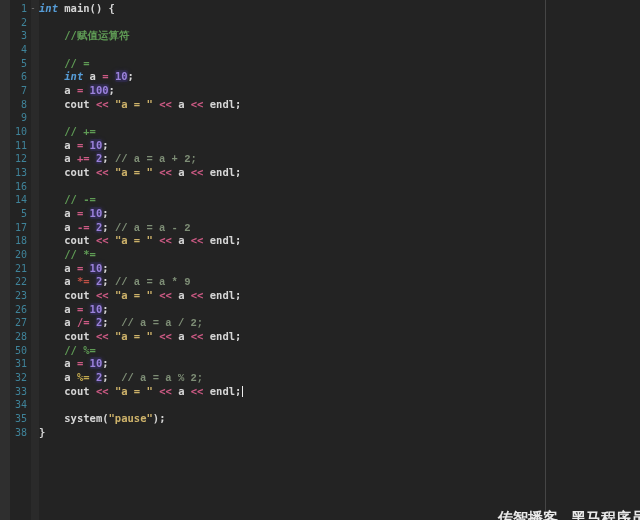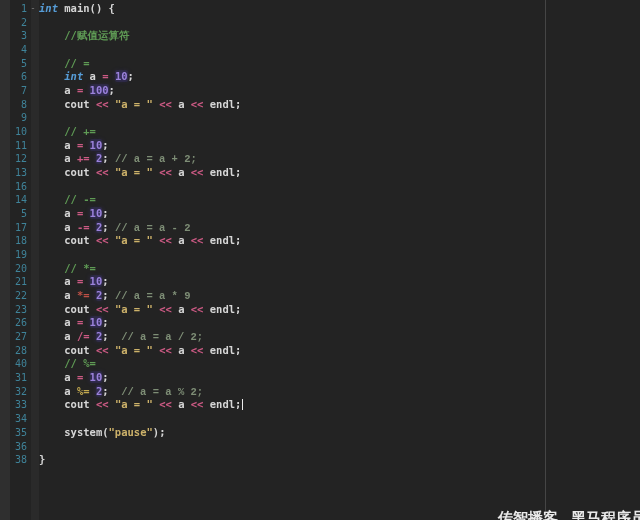--- a/index.html
+++ b/index.html
@@ -48,35 +48,33 @@
       <div class="line"><span class="ln">9</span><span class="fold"></span><span class="code"></span></div>
       <div class="line"><span class="ln">10</span><span class="fold"></span><span class="code"><span class="tk-pl">    </span><span class="tk-com">// +=</span></span></div>
       <div class="line"><span class="ln">11</span><span class="fold"></span><span class="code"><span class="tk-pl">    a </span><span class="tk-op">=</span><span class="tk-pl"> </span><span class="tk-num">10</span><span class="tk-pl">;</span></span></div>
       <div class="line"><span class="ln">12</span><span class="fold"></span><span class="code"><span class="tk-pl">    a </span><span class="tk-op">+=</span><span class="tk-pl"> </span><span class="tk-num">2</span><span class="tk-pl">; </span><span class="tk-comi">// a = a + 2;</span></span></div>
       <div class="line"><span class="ln">13</span><span class="fold"></span><span class="code"><span class="tk-pl">    cout </span><span class="tk-op">&lt;&lt;</span><span class="tk-pl"> </span><span class="tk-str">"a = "</span><span class="tk-pl"> </span><span class="tk-op">&lt;&lt;</span><span class="tk-pl"> a </span><span class="tk-op">&lt;&lt;</span><span class="tk-pl"> endl;</span></span></div>
       <div class="line"><span class="ln">16</span><span class="fold"></span><span class="code"></span></div>
       <div class="line"><span class="ln">14</span><span class="fold"></span><span class="code"><span class="tk-pl">    </span><span class="tk-com">// -=</span></span></div>
       <div class="line"><span class="ln">5</span><span class="fold"></span><span class="code"><span class="tk-pl">    a </span><span class="tk-op">=</span><span class="tk-pl"> </span><span class="tk-num">10</span><span class="tk-pl">;</span></span></div>
       <div class="line"><span class="ln">17</span><span class="fold"></span><span class="code"><span class="tk-pl">    a </span><span class="tk-op">-=</span><span class="tk-pl"> </span><span class="tk-num">2</span><span class="tk-pl">; </span><span class="tk-comi">// a = a - 2</span></span></div>
       <div class="line"><span class="ln">18</span><span class="fold"></span><span class="code"><span class="tk-pl">    cout </span><span class="tk-op">&lt;&lt;</span><span class="tk-pl"> </span><span class="tk-str">"a = "</span><span class="tk-pl"> </span><span class="tk-op">&lt;&lt;</span><span class="tk-pl"> a </span><span class="tk-op">&lt;&lt;</span><span class="tk-pl"> endl;</span></span></div>
-      <div class="line"><span class="ln">19</span><span class="fold"></span><span class="code"></span></div>
       <div class="line"><span class="ln">20</span><span class="fold"></span><span class="code"><span class="tk-pl">    </span><span class="tk-com">// *=</span></span></div>
       <div class="line"><span class="ln">21</span><span class="fold"></span><span class="code"><span class="tk-pl">    a </span><span class="tk-op">=</span><span class="tk-pl"> </span><span class="tk-num">10</span><span class="tk-pl">;</span></span></div>
       <div class="line"><span class="ln">22</span><span class="fold"></span><span class="code"><span class="tk-pl">    a </span><span class="tk-opstar">*=</span><span class="tk-pl"> </span><span class="tk-num">2</span><span class="tk-pl">; </span><span class="tk-comi">// a = a * 9</span></span></div>
       <div class="line"><span class="ln">23</span><span class="fold"></span><span class="code"><span class="tk-pl">    cout </span><span class="tk-op">&lt;&lt;</span><span class="tk-pl"> </span><span class="tk-str">"a = "</span><span class="tk-pl"> </span><span class="tk-op">&lt;&lt;</span><span class="tk-pl"> a </span><span class="tk-op">&lt;&lt;</span><span class="tk-pl"> endl;</span></span></div>
       <div class="line"><span class="ln">26</span><span class="fold"></span><span class="code"><span class="tk-pl">    a </span><span class="tk-op">=</span><span class="tk-pl"> </span><span class="tk-num">10</span><span class="tk-pl">;</span></span></div>
       <div class="line"><span class="ln">27</span><span class="fold"></span><span class="code"><span class="tk-pl">    a </span><span class="tk-op">/=</span><span class="tk-pl"> </span><span class="tk-num">2</span><span class="tk-pl">;  </span><span class="tk-comi">// a = a / 2;</span></span></div>
       <div class="line"><span class="ln">28</span><span class="fold"></span><span class="code"><span class="tk-pl">    cout </span><span class="tk-op">&lt;&lt;</span><span class="tk-pl"> </span><span class="tk-str">"a = "</span><span class="tk-pl"> </span><span class="tk-op">&lt;&lt;</span><span class="tk-pl"> a </span><span class="tk-op">&lt;&lt;</span><span class="tk-pl"> endl;</span></span></div>
-      <div class="line"><span class="ln">40</span><span class="fold"></span><span class="code"><span class="tk-pl">    </span><span class="tk-com">// %=</span></span></div>
+      <div class="line"><span class="ln">50</span><span class="fold"></span><span class="code"><span class="tk-pl">    </span><span class="tk-com">// %=</span></span></div>
       <div class="line"><span class="ln">31</span><span class="fold"></span><span class="code"><span class="tk-pl">    a </span><span class="tk-op">=</span><span class="tk-pl"> </span><span class="tk-num">10</span><span class="tk-pl">;</span></span></div>
       <div class="line"><span class="ln">32</span><span class="fold"></span><span class="code"><span class="tk-pl">    a </span><span class="tk-opmod">%=</span><span class="tk-pl"> </span><span class="tk-num">2</span><span class="tk-pl">;  </span><span class="tk-comi">// a = a % 2;</span></span></div>
       <div class="line"><span class="ln">33</span><span class="fold"></span><span class="code"><span class="tk-pl">    cout </span><span class="tk-op">&lt;&lt;</span><span class="tk-pl"> </span><span class="tk-str">"a = "</span><span class="tk-pl"> </span><span class="tk-op">&lt;&lt;</span><span class="tk-pl"> a </span><span class="tk-op">&lt;&lt;</span><span class="tk-pl"> endl;</span><span class="caret"></span></span></div>
       <div class="line"><span class="ln">34</span><span class="fold"></span><span class="code"></span></div>
       <div class="line"><span class="ln">35</span><span class="fold"></span><span class="code"><span class="tk-pl">    system(</span><span class="tk-str">"pause"</span><span class="tk-pl">);</span></span></div>
-      <div class="line"><span class="ln">36</span><span class="fold"></span><span class="code"></span></div>
       <div class="line"><span class="ln">38</span><span class="fold"></span><span class="code"><span class="tk-pl">}</span></span></div>
     </div>
   <div class="divider" id="divider" style="left: 545px;"></div>
   <div class="watermark">
     <span>传智播客</span>
     <span>黑马程序员</span>
   </div>
 </div>
 
 </body></html>

